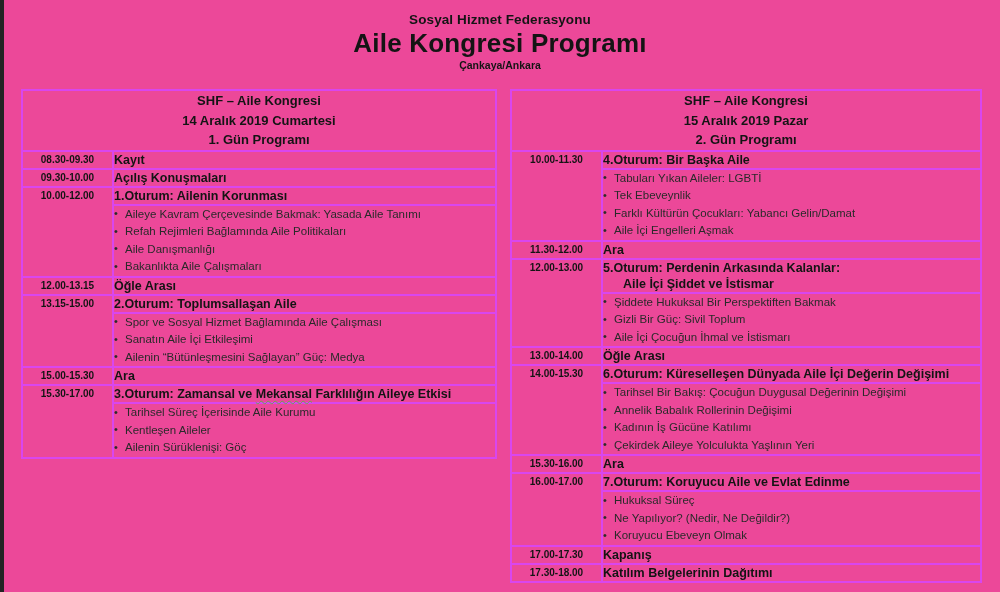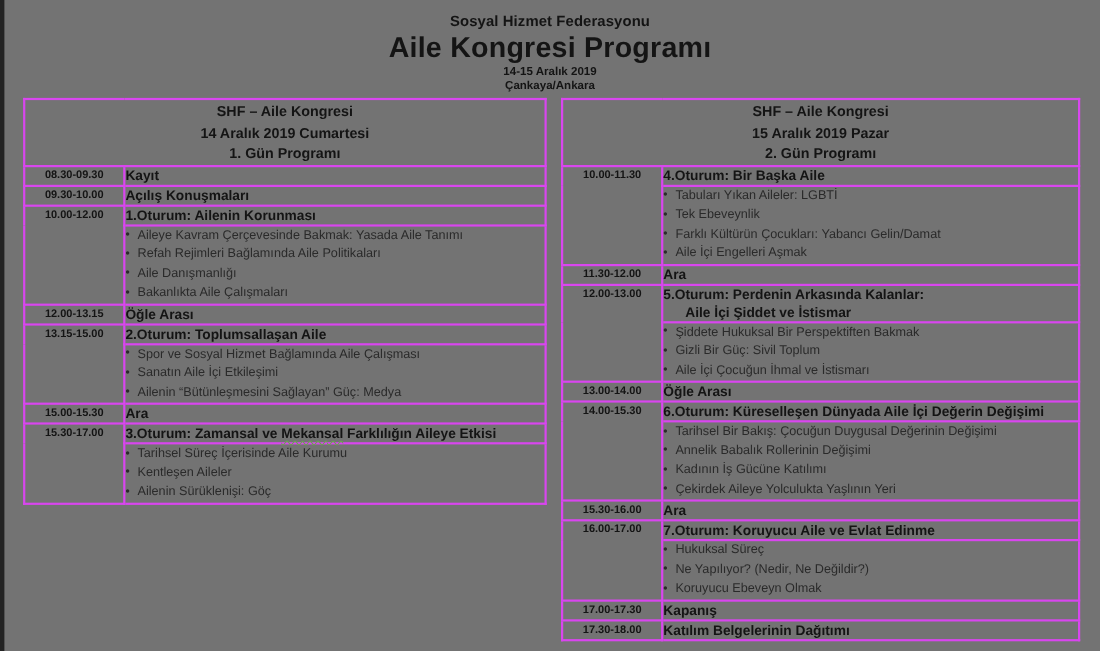--- a/index.html
+++ b/index.html
@@ -9,21 +9,21 @@
     width: 1000px;
     height: 592px;
     background: #ffffff;
     font-family: "Liberation Sans", sans-serif;
     overflow: hidden;
   }
   #page {
     position: relative;
     width: 1000px;
     height: 592px;
-    background: #737373;
+    background: #ec4899;
   }
   .left-strip {
     position: absolute;
     left: 0; top: 0;
     width: 4px; height: 592px;
     background: #232323;
   }
 
   
   .doc-header {
@@ -130,21 +130,20 @@
 </head>
 <body>
 
 <div id="page">
 
   <div class="left-strip"></div>
 
   <div class="doc-header">
     <div class="fed-name">Sosyal Hizmet Federasyonu</div>
     <div class="doc-title">Aile Kongresi Programı</div>
-    <div class="doc-sub">14-15 Aralık  2019</div>
     <div class="doc-sub">Çankaya/Ankara</div>
   </div>
 
   <table class="sched left">
     <colgroup>
         <col class="col-time">
         <col class="col-body">
       </colgroup>
     <tbody>
       <tr>

